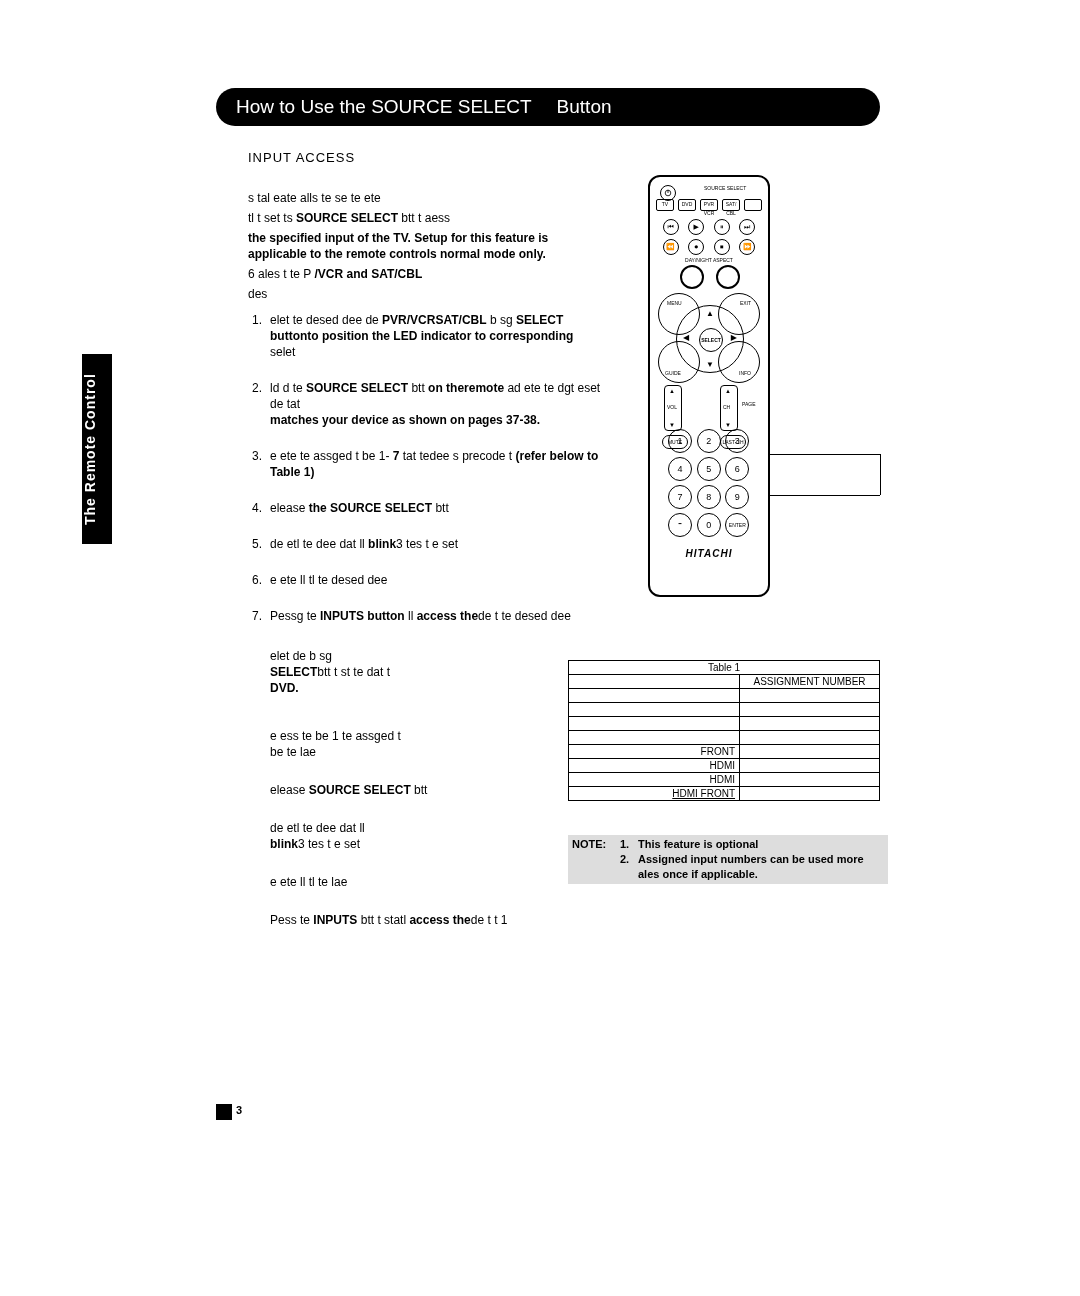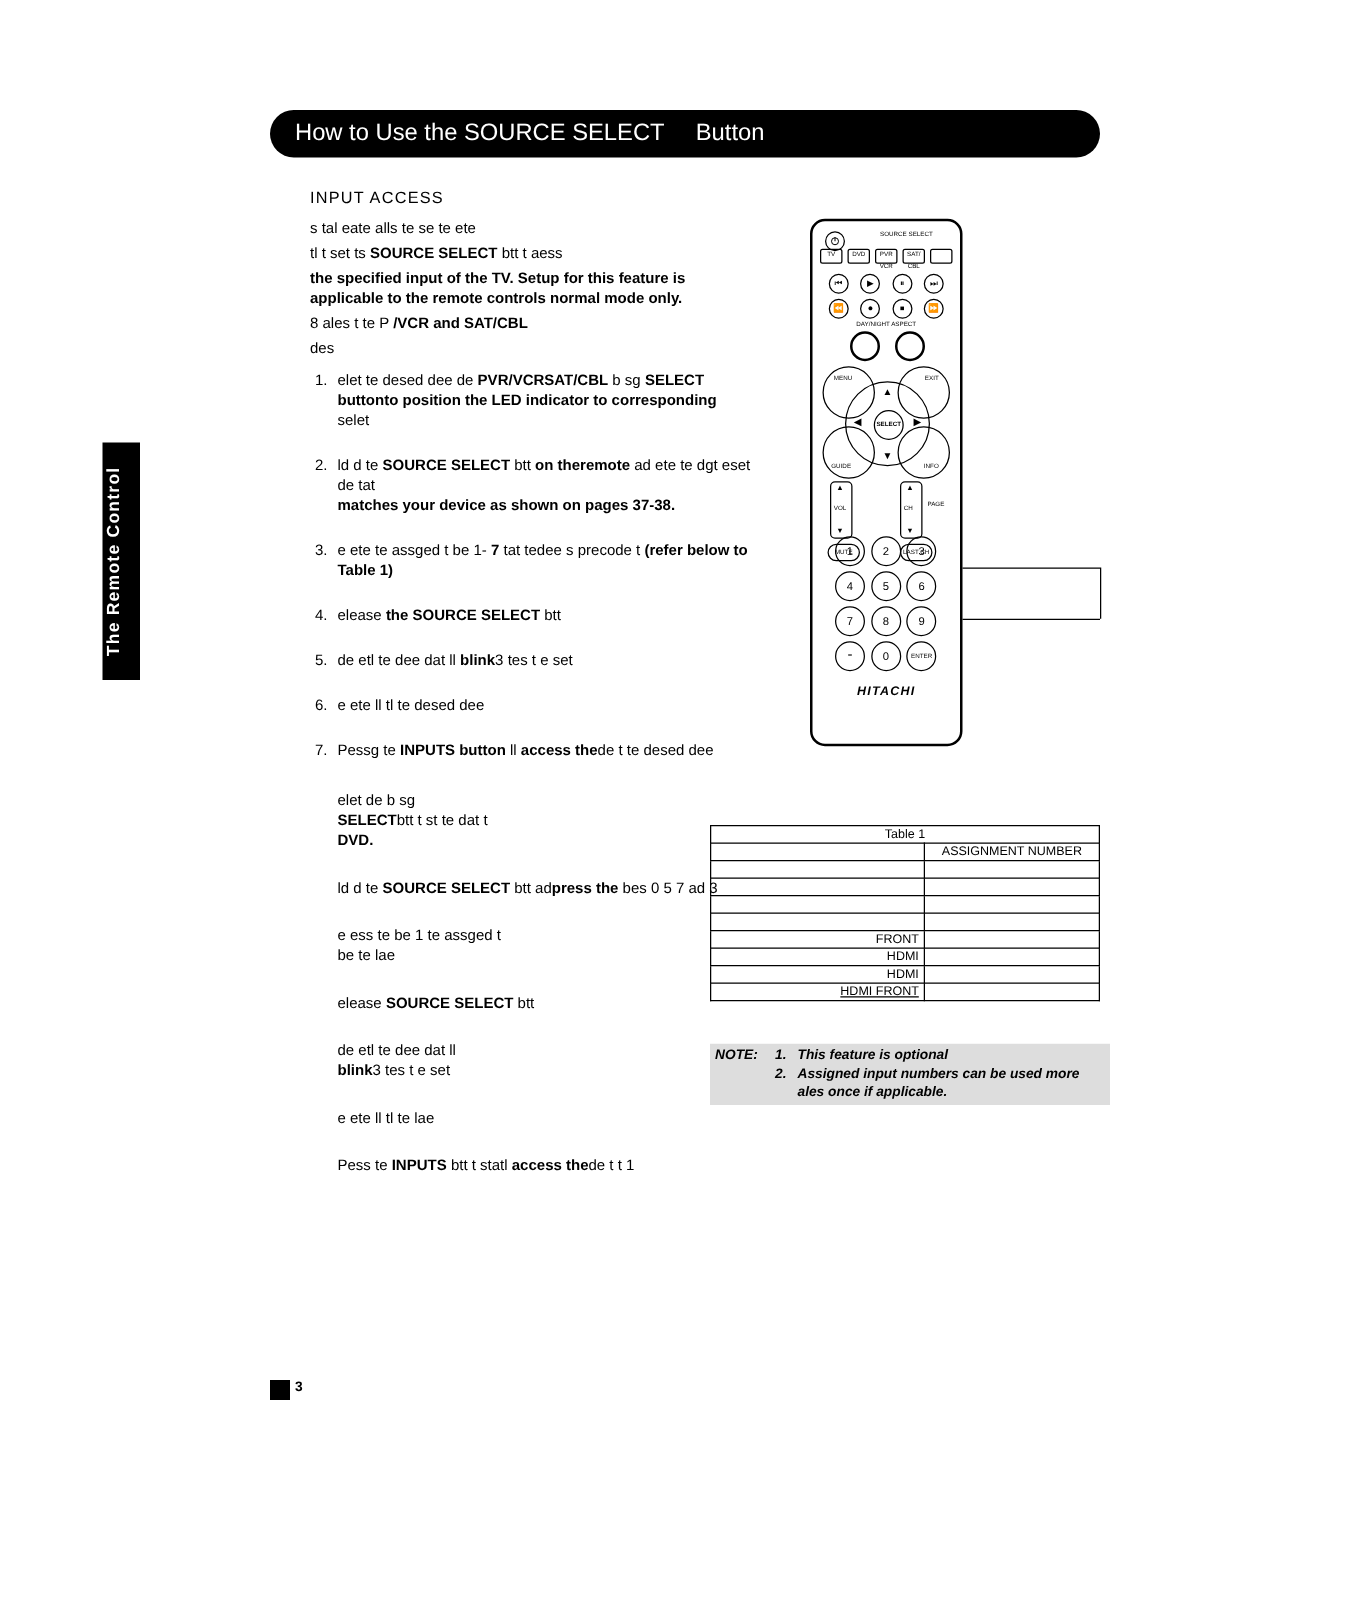--- a/index.html
+++ b/index.html
@@ -52,21 +52,21 @@
     position: absolute;
     left: 248px;
     top: 150px;
     width: 360px;
     font-size: 12px;
     line-height: 16px;
   }
   .subhead {
     font-size: 13px;
     letter-spacing: 1px;
-    margin-bottom: 8px;
+    margin-bottom: 24px;
   }
   .para { margin: 4px 0; }
   .step { margin: 6px 0 6px 4px; display:flex; }
   .step .num { width: 18px; flex: 0 0 18px; }
   .step .body { flex: 1; }
   .setup-ex { margin-top: 22px; }
   .right-col {
     position: absolute;
     left: 568px;
     top: 660px;
@@ -84,21 +84,20 @@
     font-size: 10px;
   }
   .tbl .hdr { text-align: center; }
   .note-box {
     position: absolute;
     left: 568px;
     top: 835px;
     width: 312px;
     background: #ddd;
     font-size: 11px;
-    font-style: italic;
     color: #000;
     padding: 2px 4px;
     line-height: 15px;
   }
   .note-row { display:flex; }
   .note-row .lab { width: 48px; flex:0 0 48px; font-weight:bold; }
   .note-row .num { width:18px; flex:0 0 18px; font-weight:bold; }
   .note-row .txt { flex:1; font-weight:bold; }
   .page-num {
     position: absolute;
@@ -210,21 +209,21 @@
 
 <div class="content-left">
   <div class="subhead">INPUT ACCESS</div>
 
   <div class="para">s tal eate alls te se   te ete</div>
   <div class="para">
     <span>tl t set ts </span><b>SOURCE SELECT</b><span> btt t aess</span>
   </div>
   <div class="para"><b>the specified input of the TV.  Setup for this feature is applicable to the remote controls normal mode only.</b></div>
   <div class="para">
-    <span>8  ales t  te  P        </span><b>/VCR and SAT/CBL</b>
+    <span>6  ales t  te  P        </span><b>/VCR and SAT/CBL</b>
   </div>
   <div class="para">des</div>
 
   <div id="steps" style="margin-top:10px;">
         <div class="step">
           <div class="num">1.</div>
           <div class="body"><span>elet te desed dee de                </span><b>PVR/VCR</b><b>SAT/CBL</b><span> b sg                       </span><b>SELECT button</b><b>to position the LED indicator to corresponding</b><br><span>selet</span></div>
         </div>
         <div style="height: 8px;"></div>
         <div class="step">
@@ -259,24 +258,20 @@
         <div style="height: 8px;"></div>
       </div>
 
 
   <div id="exsteps" style="margin-top:10px;">
         <div class="step">
           <div class="num"></div>
           <div class="body"><span>elet de b sg                             </span><br><b>SELECT</b><span>btt t st te  dat t                       </span><br><b>DVD.</b></div>
         </div>
         <div style="height: 10px;"></div>
-        <div class="step">
-          <div class="num"></div>
-          <div class="body"><span>ld d te </span><b>SOURCE SELECT</b><span> btt ad</span><b>press the</b><span> bes 0 5 7 ad 3</span></div>
-        </div>
         <div style="height: 10px;"></div>
         <div class="step">
           <div class="num"></div>
           <div class="body"><span>e ess te be 1  te assged t</span><br><span>be  te  lae</span></div>
         </div>
         <div style="height: 10px;"></div>
         <div class="step">
           <div class="num"></div>
           <div class="body"><span>elease </span><b>SOURCE SELECT</b><span> btt</span></div>
         </div>

